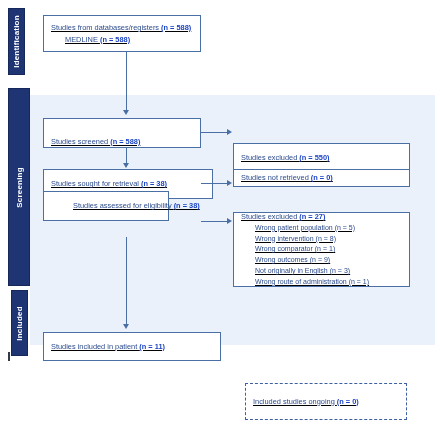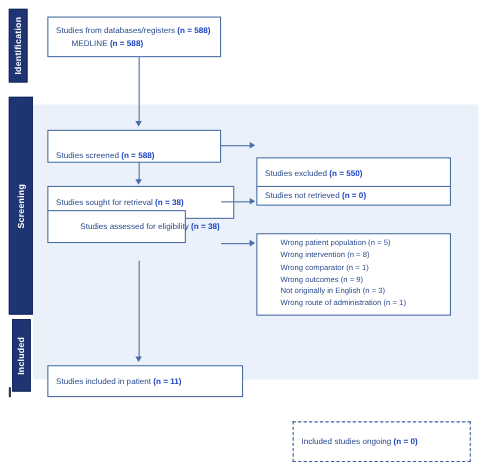--- a/index.html
+++ b/index.html
@@ -48,20 +48,21 @@
     background: #ffffff;
     border: 1.4px solid #4a6fa5;
     box-sizing: border-box;
     display: flex;
     align-items: center;
   }
   .box-inner {
     padding: 0 7px;
     width: 100%;
     box-sizing: border-box;
+    text-decoration: underline;
   }
   .box-line {
     font-size: 7.4px;
     color: #2a4a8c;
     line-height: 1.55;
     white-space: nowrap;
   }
   .box-line.indent {
     padding-left: 14px;
   }
@@ -199,41 +200,44 @@
         <span>Studies assessed for eligibility </span><span class="nval">(n = 38)</span>
       </div>
     </div>
   </div>
 
   <div class="hline" style="left:201px; top:221px; width:27px;"></div>
   <div class="arrow-right" style="left:227px; top:218px;"></div>
 
   <div class="box" style="left:233px; top:212px; width:177px; height:75px;">
     <div class="box-inner">
+      <div class="box-line">
+        <span>Studies excluded </span><span class="nval">(n = 27)</span>
+      </div>
       <div class="box-line sub indent">Wrong patient population (n = 5)</div>
       <div class="box-line sub indent">Wrong intervention (n = 8)</div>
       <div class="box-line sub indent">Wrong comparator (n = 1)</div>
       <div class="box-line sub indent">Wrong outcomes (n = 9)</div>
       <div class="box-line sub indent">Not originally in English (n = 3)</div>
       <div class="box-line sub indent">Wrong route of administration (n = 1)</div>
     </div>
   </div>
 
   <div class="vline" style="left:126px; top:237px; height:89px;"></div>
   <div class="arrow-down" style="left:123px; top:324px;"></div>
 
   <div class="box" style="left:43px; top:332px; width:178px; height:29px;">
     <div class="box-inner">
       <div class="box-line">
         <span>Studies included in patient </span><span class="nval">(n = 11)</span>
       </div>
     </div>
   </div>
 
-  <div class="box dashed" style="left:266px; top:383px; width:162px; height:37px;align-items:center;">
+  <div class="box dashed" style="left:245px; top:383px; width:162px; height:37px;align-items:center;">
     <div class="box-inner">
       <div class="box-line">
         <span>Included studies ongoing </span><span class="nval">(n = 0)</span>
       </div>
     </div>
   </div>
 
 </div>
 
 </body></html>

